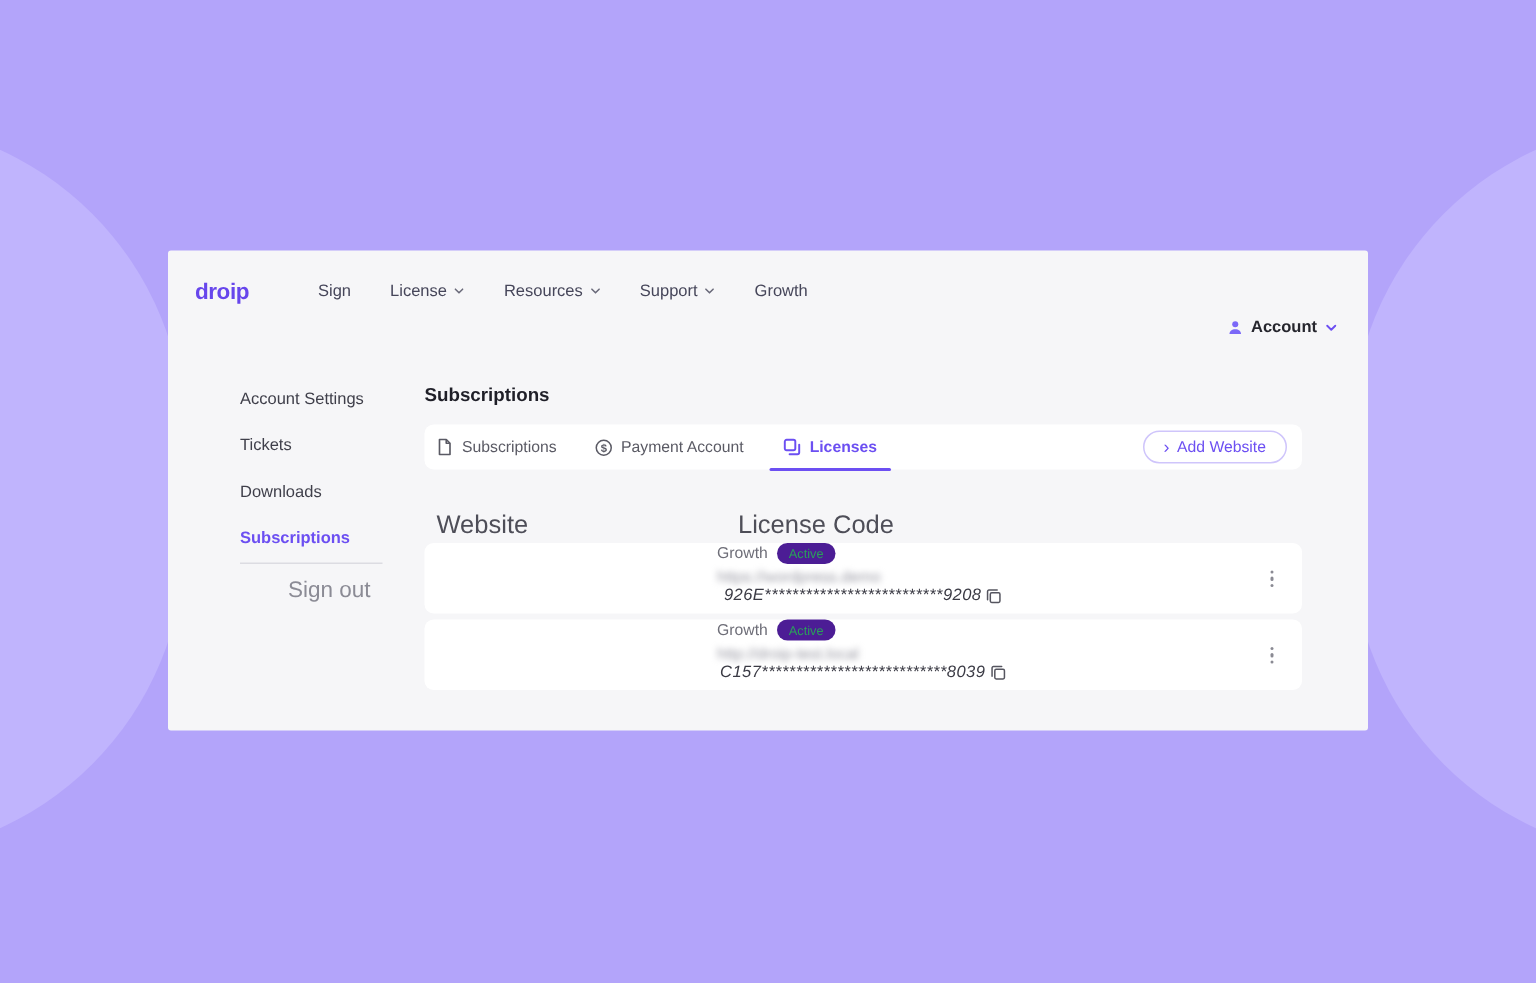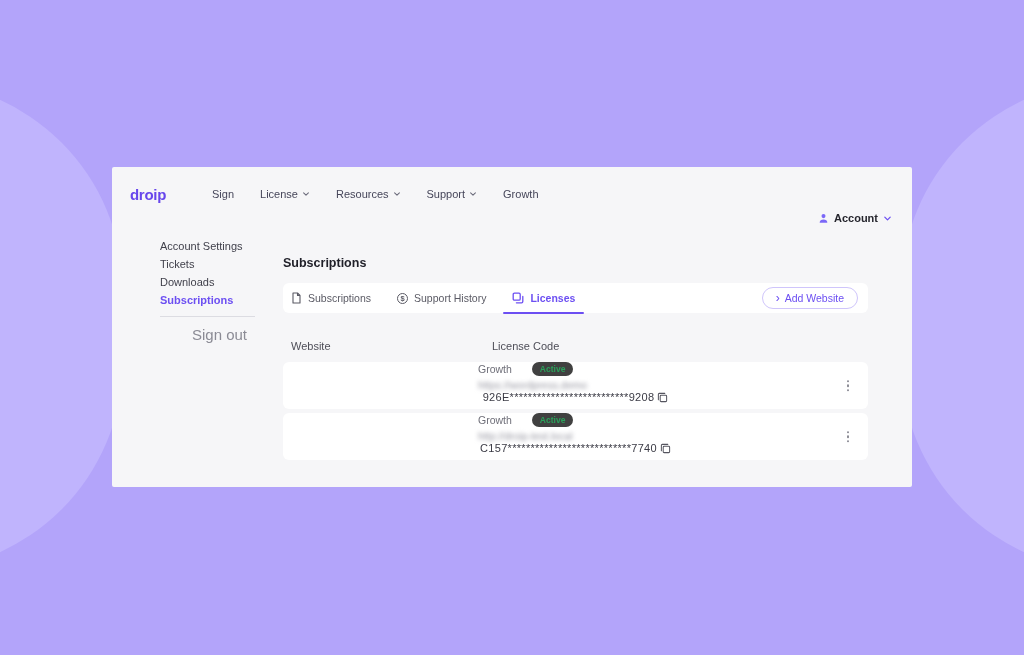--- a/index.html
+++ b/index.html
@@ -46,21 +46,21 @@
   .chev { display:inline-flex; color:#6a6a7a; }
   .account {
     margin-left:auto; display:flex; align-items:center; gap:5px;
     cursor:pointer;
     margin-top:48px;
   }
   .account-label { font-size:11px; font-weight:bold; color:#26262e; }
 
   
   .sidebar { position:absolute; left:48px; top:74px; width:110px; }
-  .side-item { font-size:11px; color:#3f3f4a; margin-bottom:7px; line-height:11px; cursor:pointer; }
+  .side-item { font-size:11px; color:#3f3f4a; margin-bottom:7px; line-height:11px; cursor:pointer;margin-top:20px; }
   .side-item.active { color:#6c4ff2; font-weight:bold; }
   .side-divider { width:95px; border:none; border-top:1px solid #dcdce2; margin:10px 0 9px 0; }
   .sign-out { font-size:15px; color:#8b8b95; cursor:pointer;margin-left:32px; }
 
   
   .main { position:absolute; left:171px; top:0; width:585px; }
   .page-title { position:absolute; top:89px; left:0; font-size:12.5px; font-weight:bold; color:#1f1f28; }
 
   .tabbar {
     position:absolute; top:116px; left:0; width:585px; height:30px;
@@ -86,39 +86,39 @@
   }
   .add-website {
     margin-left:auto; display:flex; align-items:center; gap:5px;
     border:1px solid #cfc5fb; background:#fff; color:#6c4ff2;
     font-size:10.5px; border-radius:999px; padding:4px 13px;
     cursor:pointer; font-family:inherit;
   }
   .add-website .arrow { font-size:12px; line-height:8px; }
 
   .thead { position:absolute; top:173px; left:0; width:585px; display:flex; padding:0 8px; }
-  .th { font-size:11px; color:#4e4e58; }
+  .th { font-size:17px; color:#4e4e58; }
   .th.c1 { width:201px; }
 
   .rows { position:absolute; top:195px; left:0; width:585px; }
   .row {
     position:relative; width:585px; height:47px;
     background:#fff; border-radius:6px; margin-bottom:4px;
     display:flex; align-items:center; padding:0 14px;flex-direction:column;
   }
   .cell-site { width:195px; display:flex; flex-direction:column; gap:3px; }
   .plan-line { display:flex; align-items:center; gap:6px; }
   .plan-name { font-size:10.5px; color:#6e6e78; }
   .badge {
-    background:#404040; color:#2aa05a;
-    font-size:8.5px; font-weight:bold;
-    padding:2px 8px; border-radius:999px; line-height:10px;margin-left:14px;
+    background:#4c1d95; color:#2aa05a;
+    font-size:8.5px; font-weight:normal;
+    padding:2px 8px; border-radius:999px; line-height:10px;
   }
   .site-url { font-size:10.5px; color:#9a9aa4; filter:blur(2px); }
-  .cell-code { display:flex; align-items:center; gap:3px; }
+  .cell-code { display:flex; align-items:center; gap:3px;font-style:italic; }
   .code-text { font-size:11px; color:#3a3a44; letter-spacing:0.3px; }
   .copy-btn { display:inline-flex; color:#55555f; cursor:pointer; background:none; border:none; padding:0; }
   .kebab {
     position:absolute; right:14px; top:50%; transform:translateY(-50%);
     display:flex; flex-direction:column; gap:2px; padding:4px 5px;
     cursor:pointer; background:none; border:none;
   }
   .kebab i { width:2.5px; height:2.5px; border-radius:50%; background:#8a8a93; }
 </style>
 </head>
@@ -196,21 +196,21 @@
         <span class="ticon">
           <svg width="11" height="12" viewBox="0 0 11 12">
               <path d="M2 1 h4.5 L9 3.5 V11 H2 Z" fill="none" stroke="currentColor" stroke-width="1.1" stroke-linejoin="round"></path>
               <path d="M6.5 1 V3.5 H9" fill="none" stroke="currentColor" stroke-width="1.1" stroke-linejoin="round"></path>
             </svg>
         </span>
         <span>Subscriptions</span>
       </div>
       <div class="tab">
         <span class="ticon dollar-circle">$</span>
-        <span>Support History</span>
+        <span>Payment Account</span>
       </div>
       <div class="tab active">
         <span class="ticon">
           <svg width="12" height="12" viewBox="0 0 12 12">
               <rect x="1.2" y="1.2" width="7" height="7" rx="1.2" fill="none" stroke="currentColor" stroke-width="1.3"></rect>
               <path d="M10.8 4.4 V9.6 A1.2 1.2 0 0 1 9.6 10.8 H4.4" fill="none" stroke="currentColor" stroke-width="1.3" stroke-linecap="round"></path>
             </svg>
         </span>
         <span>Licenses</span>
       </div>
@@ -253,21 +253,21 @@
 
       <div class="row">
         <div class="cell-site">
           <div class="plan-line">
             <span class="plan-name">Growth</span>
             <span class="badge">Active</span>
           </div>
           <span class="site-url">http://droip-test.local</span>
         </div>
         <div class="cell-code">
-          <span class="code-text">C157***************************7740</span>
+          <span class="code-text">C157***************************8039</span>
           <button class="copy-btn">
             <svg width="11" height="11" viewBox="0 0 12 12">
                 <rect x="3.5" y="3.5" width="7" height="7" rx="1" fill="none" stroke="currentColor" stroke-width="1.1"></rect>
                 <path d="M8.5 1.5 H2.5 A1 1 0 0 0 1.5 2.5 V8.5" fill="none" stroke="currentColor" stroke-width="1.1" stroke-linecap="round"></path>
               </svg>
           </button>
         </div>
         <button class="kebab">
             <i></i>
             <i></i>

